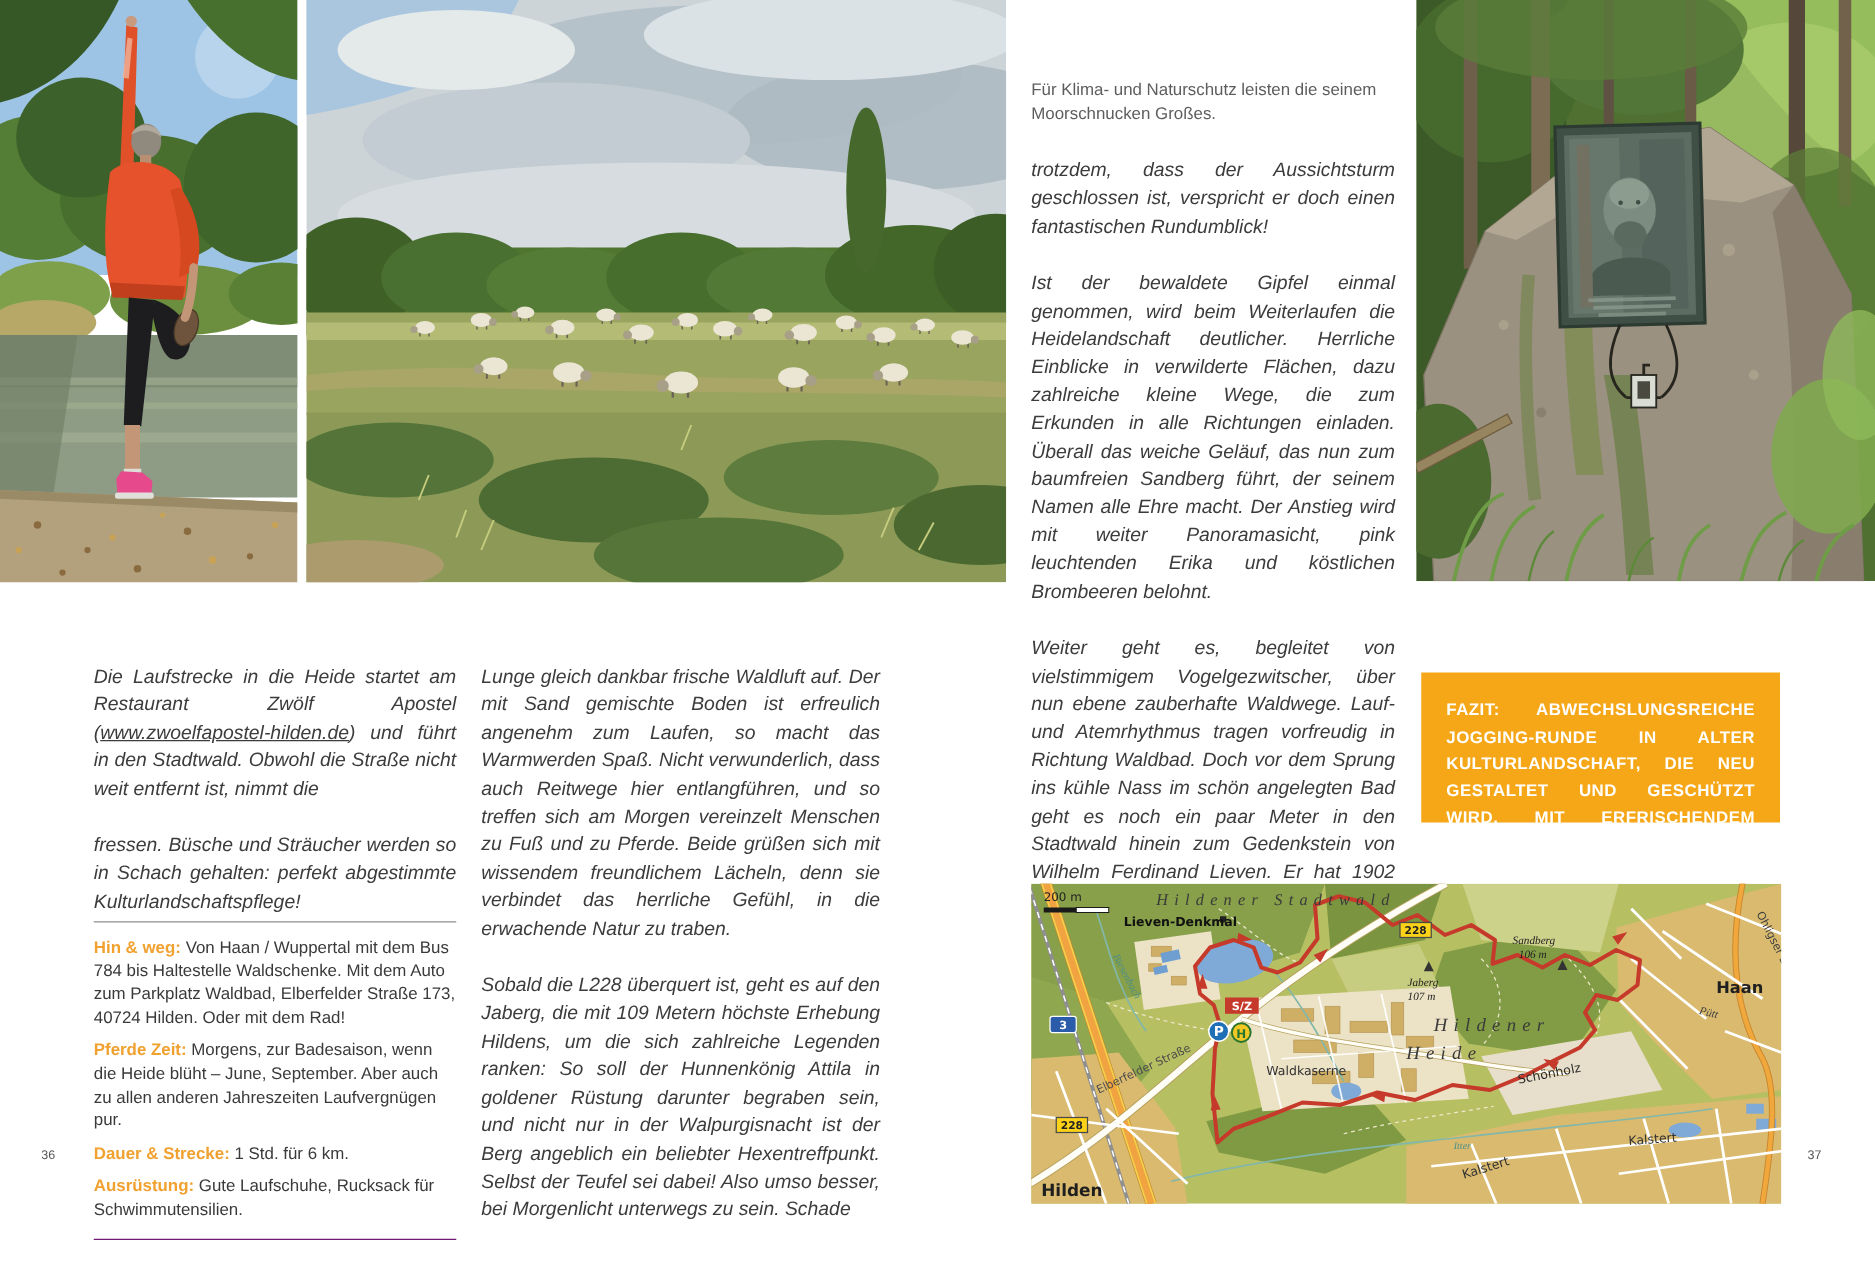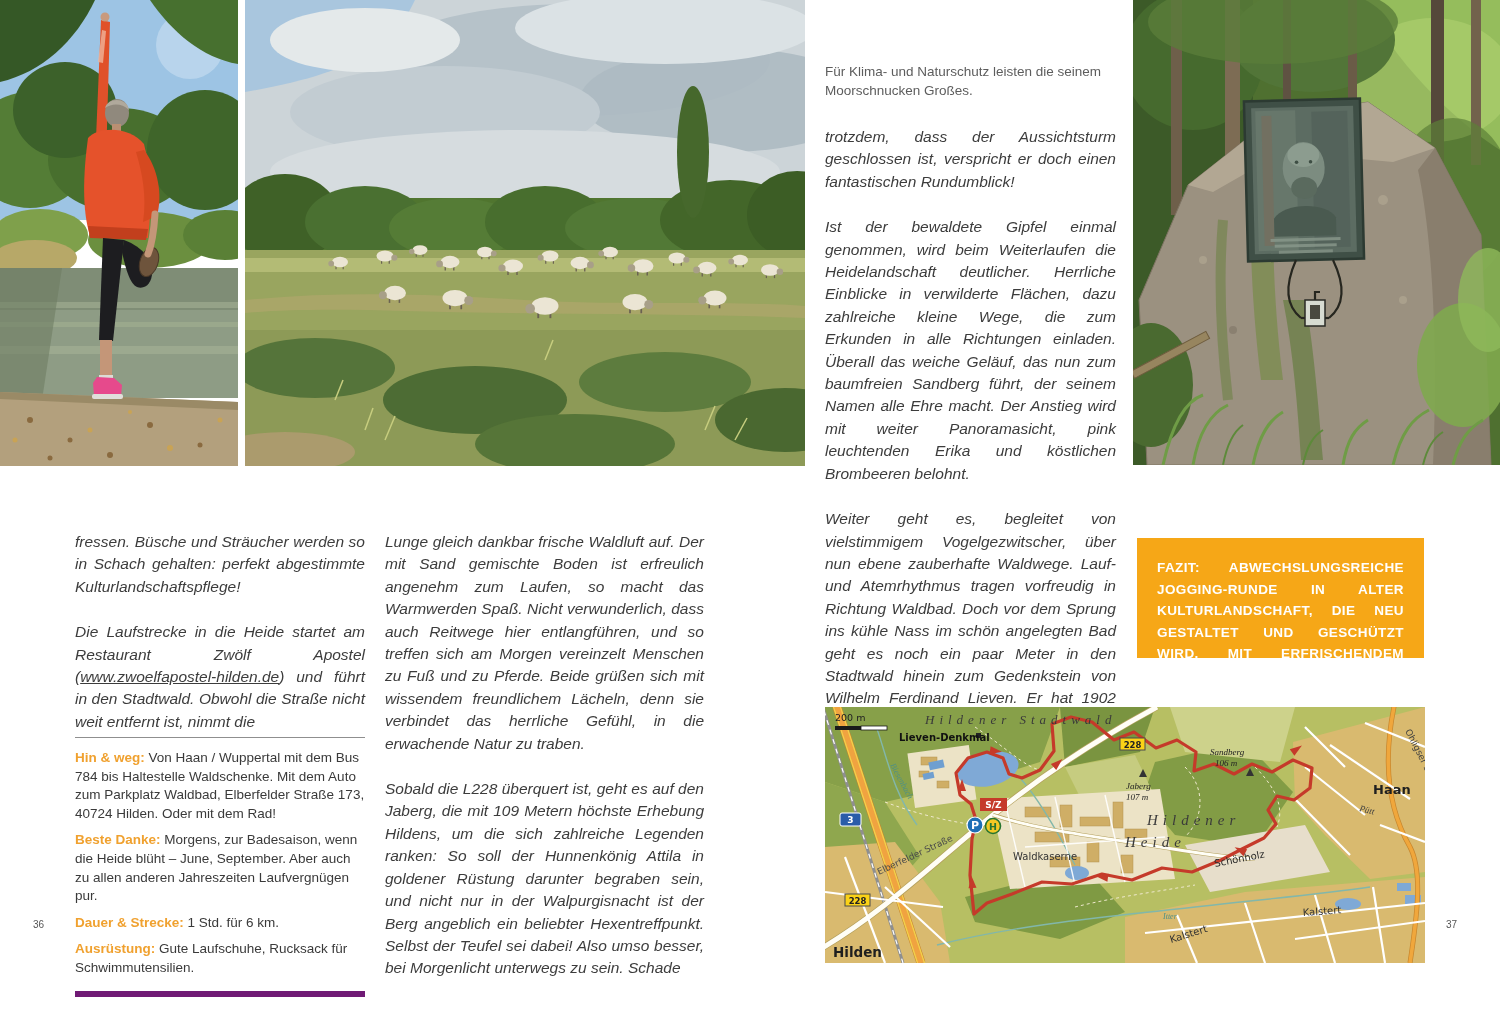--- a/index.html
+++ b/index.html
@@ -5,21 +5,21 @@
   html,body{margin:0;padding:0;background:#e8e8e8;}
   #spread{position:relative;width:1500px;height:1025px;background:#ffffff;overflow:hidden;
           font-family:"Liberation Sans",sans-serif;color:#3a3a3a;}
   .photo{position:absolute;top:0;overflow:hidden;}
   .photo svg{display:block;}
   .bodycol{position:absolute;font-size:15.5px;line-height:22.4px;color:#3c3c3c;}
   .bodycol p{margin:0 0 23px;text-align:justify;hyphens:none;font-style:italic;}
   .url{text-decoration:underline;}
   #caption{position:absolute;left:825px;top:62px;width:305px;font-size:13.5px;line-height:19px;color:#5d5d5d;}
   #infobox{position:absolute;left:75px;top:737px;width:290px;border-top:1px solid #8f8f8f;
-           border-bottom:6px solid #701a75;padding:11px 0 13px;font-size:13.5px;line-height:18.6px;}
+           border-bottom:1px solid #701a75;padding:11px 0 13px;font-size:13.5px;line-height:18.6px;}
   .info-item{margin:0 0 8px;}
   .info-item:last-child{margin:0;}
   .info-label{color:#f0a12f;font-weight:bold;}
   #fazit{position:absolute;left:1137px;top:538px;width:287px;height:120px;box-sizing:border-box;
          background:#f6a717;color:#ffffff;font-weight:bold;font-size:13.5px;line-height:21.5px;
          letter-spacing:0.4px;padding:19px 20px;text-align:justify;}
   #mapbox{position:absolute;left:825px;top:707px;width:600px;height:324px;}
   .pagenum{position:absolute;top:919px;font-size:10px;color:#565656;}
   #pagenum-left{left:33px;}
   #pagenum-right{left:1446px;}
@@ -234,32 +234,32 @@
 
   <div id="caption">Für Klima- und Naturschutz leisten die seinem Moor­schnucken Großes.</div>
 
   <div class="bodycol" style="left:825px;top:126px;width:291px;">
     <p>trotzdem, dass der Aussichtsturm geschlossen ist, verspricht er doch einen fantastischen Rundumblick!</p>
     <p>Ist der bewaldete Gipfel einmal genommen, wird beim Weiterlaufen die Heidelandschaft deutlicher. Herrliche Einblicke in verwilderte Flächen, dazu zahlreiche kleine Wege, die zum Erkunden in alle Richtungen einladen. Überall das weiche Geläuf, das nun zum baumfreien Sandberg führt, der seinem Namen alle Ehre macht. Der Anstieg wird mit weiter Panoramasicht, pink leuchtenden Erika und köstlichen Brombeeren belohnt.</p>
     <p>Weiter geht es, begleitet von vielstimmigem Vogelgezwitscher, über nun ebene zauberhafte Waldwege. Lauf- und Atemrhythmus tragen vorfreudig in Richtung Waldbad. Doch vor dem Sprung ins kühle Nass im schön angelegten Bad geht es noch ein paar Meter in den Stadtwald hinein zum Gedenkstein von Wilhelm Ferdinand Lieven. Er hat 1902 seine Waldungen der Stadt vermacht – der heutige Hildener Stadtwald. Danke, Herr Lieven!</p>
   </div>
 
   <div class="bodycol" style="left:75px;top:531px;width:290px;">
+    <p><span>Die Laufstrecke in die Heide startet am Restaurant Zwölf Apostel (</span><span class="url">www.zwoelfapostel-hilden.de</span><span>) und führt in den Stadtwald. Obwohl die Straße nicht weit entfernt ist, nimmt die</span></p>
     <p>fressen. Büsche und Sträucher werden so in Schach gehalten: perfekt abgestimmte Kulturlandschaftspflege!</p>
-    <p><span>Die Laufstrecke in die Heide startet am Restaurant Zwölf Apostel (</span><span class="url">www.zwoelfapostel-hilden.de</span><span>) und führt in den Stadtwald. Obwohl die Straße nicht weit entfernt ist, nimmt die</span></p>
   </div>
 
   <div class="bodycol" style="left:385px;top:531px;width:319px;">
     <p>Lunge gleich dankbar frische Waldluft auf. Der mit Sand gemischte Boden ist erfreulich angenehm zum Laufen, so macht das Warmwerden Spaß. Nicht verwunderlich, dass auch Reitwege hier entlangführen, und so treffen sich am Morgen vereinzelt Menschen zu Fuß und zu Pferde. Beide grüßen sich mit wissendem freundlichem Lächeln, denn sie verbindet das herrliche Gefühl, in die erwachende Natur zu traben.</p>
     <p>Sobald die L228 überquert ist, geht es auf den Jaberg, die mit 109 Metern höchste Erhebung Hildens, um die sich zahlreiche Legenden ranken: So soll der Hunnenkönig Attila in goldener Rüstung darunter begraben sein, und nicht nur in der Walpurgisnacht ist der Berg angeblich ein beliebter Hexentreffpunkt. Selbst der Teufel sei dabei! Also umso besser, bei Morgenlicht unterwegs zu sein. Schade</p>
   </div>
 
   <div id="infobox">
     <p class="info-item"><span class="info-label">Hin &amp; weg:</span> <span>Von Haan / Wuppertal mit dem Bus 784 bis Haltestelle Waldschenke. Mit dem Auto zum Parkplatz Waldbad, Elberfelder Straße 173, 40724 Hilden. Oder mit dem Rad!</span></p>
-    <p class="info-item"><span class="info-label">Beste Danke:</span> <span>Morgens, zur Badesaison, wenn die Heide blüht – June, September. Aber auch zu allen anderen Jahreszeiten Laufvergnügen pur.</span></p>
+    <p class="info-item"><span class="info-label">Pferde Zeit:</span> <span>Morgens, zur Badesaison, wenn die Heide blüht – June, September. Aber auch zu allen anderen Jahreszeiten Laufvergnügen pur.</span></p>
     <p class="info-item"><span class="info-label">Dauer &amp; Strecke:</span> <span>1 Std. für 6 km.</span></p>
     <p class="info-item"><span class="info-label">Ausrüstung:</span> <span>Gute Laufschuhe, Rucksack für Schwimmutensilien.</span></p>
   </div>
 
   <div id="fazit">
     <span>FAZIT: ABWECHSLUNGSREICHE JOGGING-RUNDE IN ALTER KULTURLANDSCHAFT, DIE NEU GESTALTET UND GESCHÜTZT WIRD, MIT ERFRISCHENDEM ABSCHLUSS.</span>
   </div>
 
   <div id="mapbox">
     <svg width="600" height="256" viewBox="0 0 600 256">

